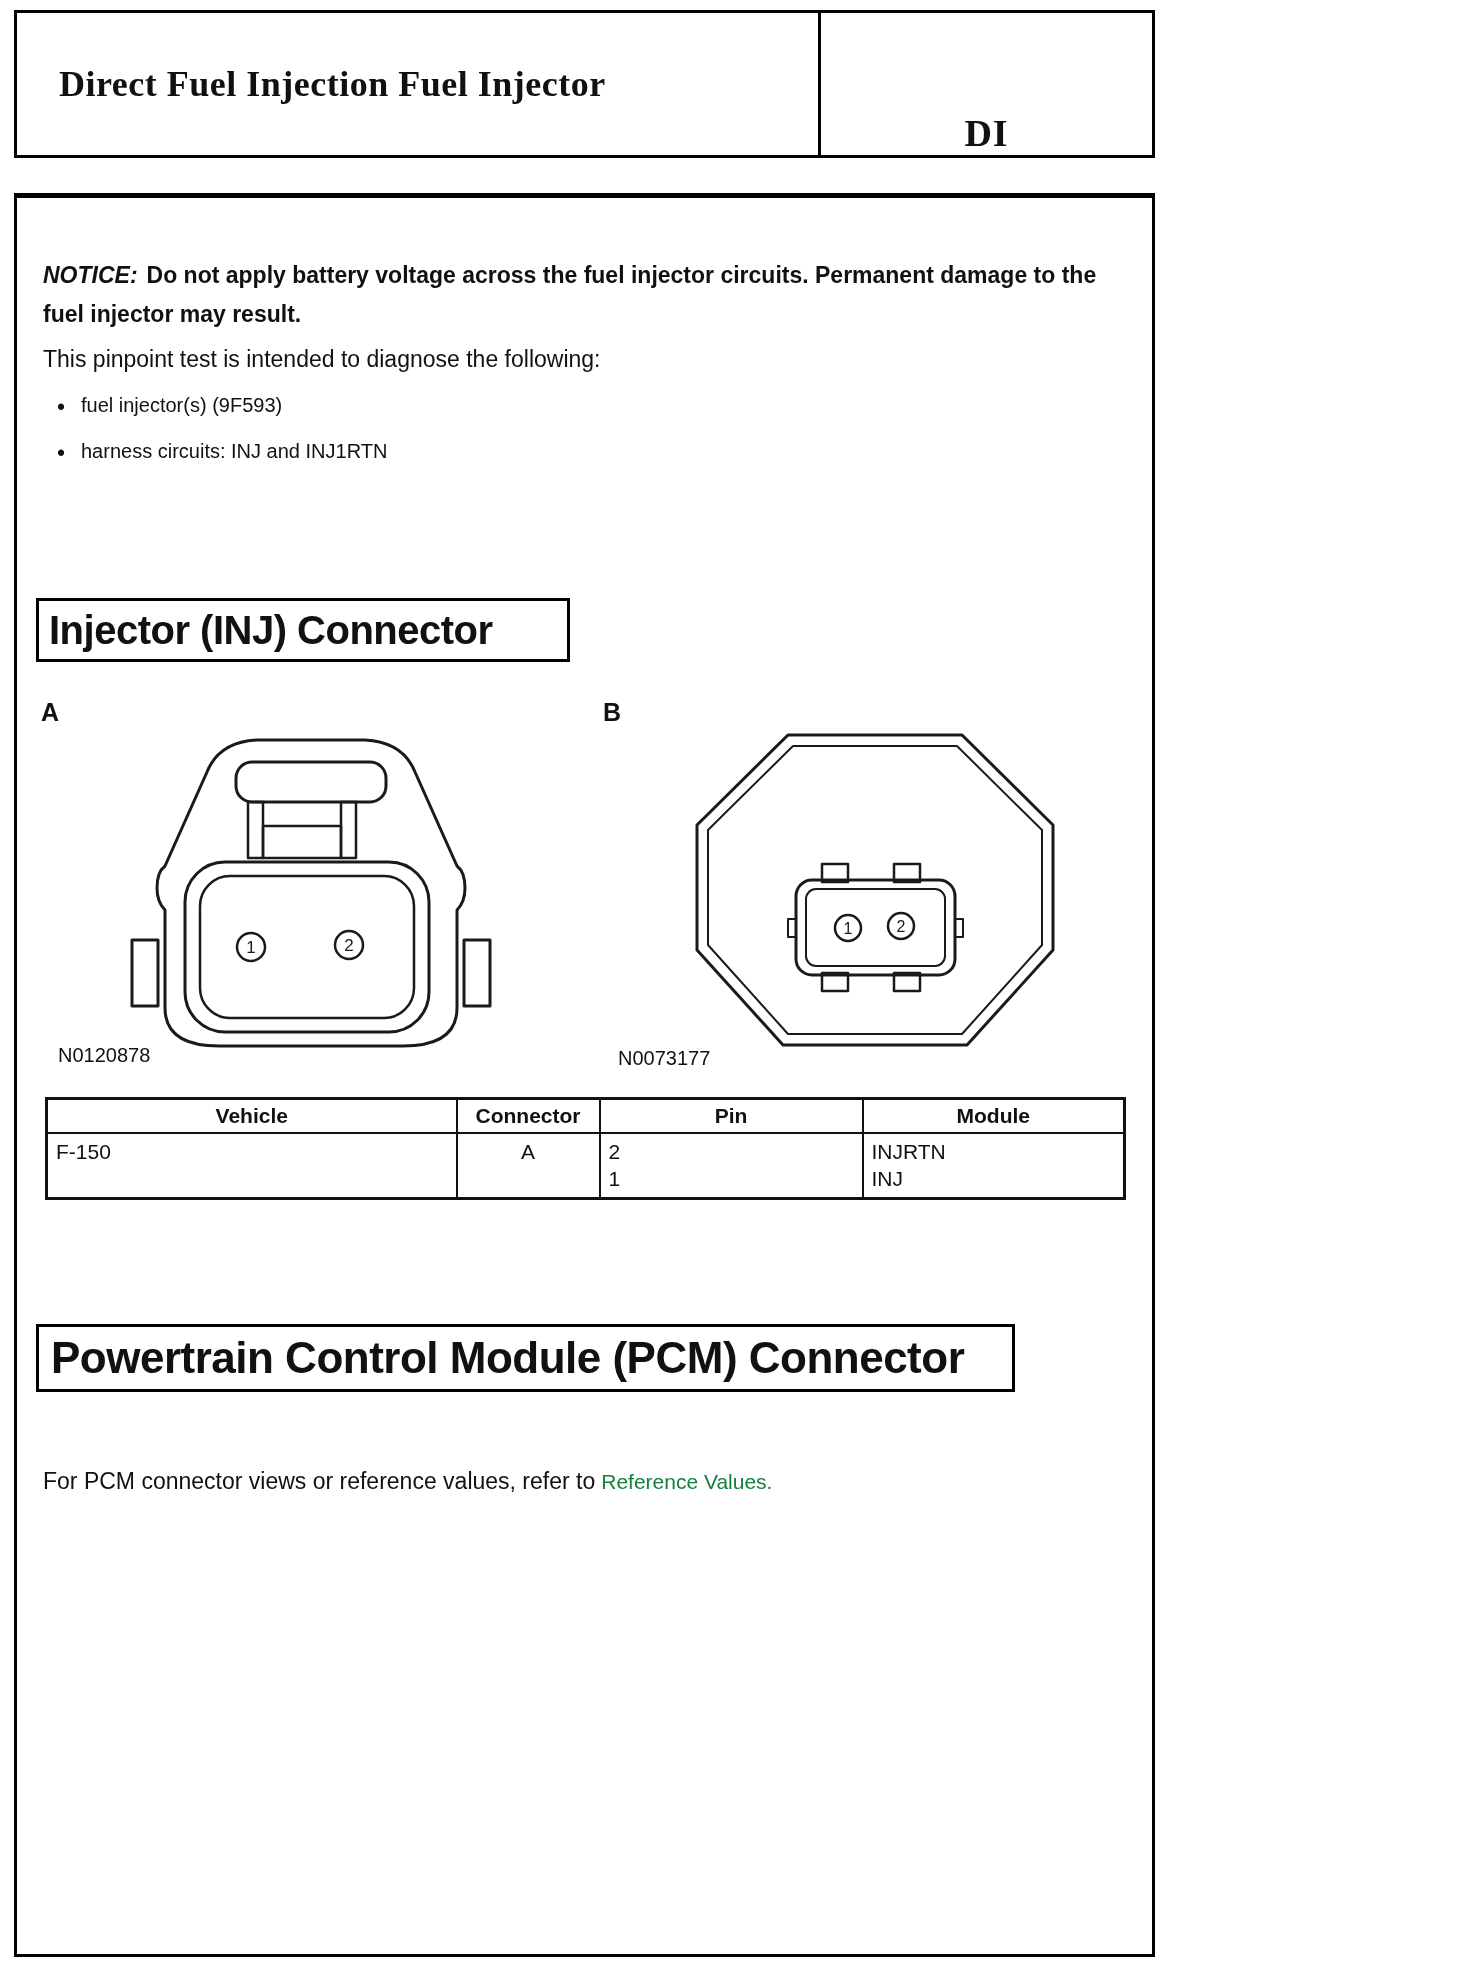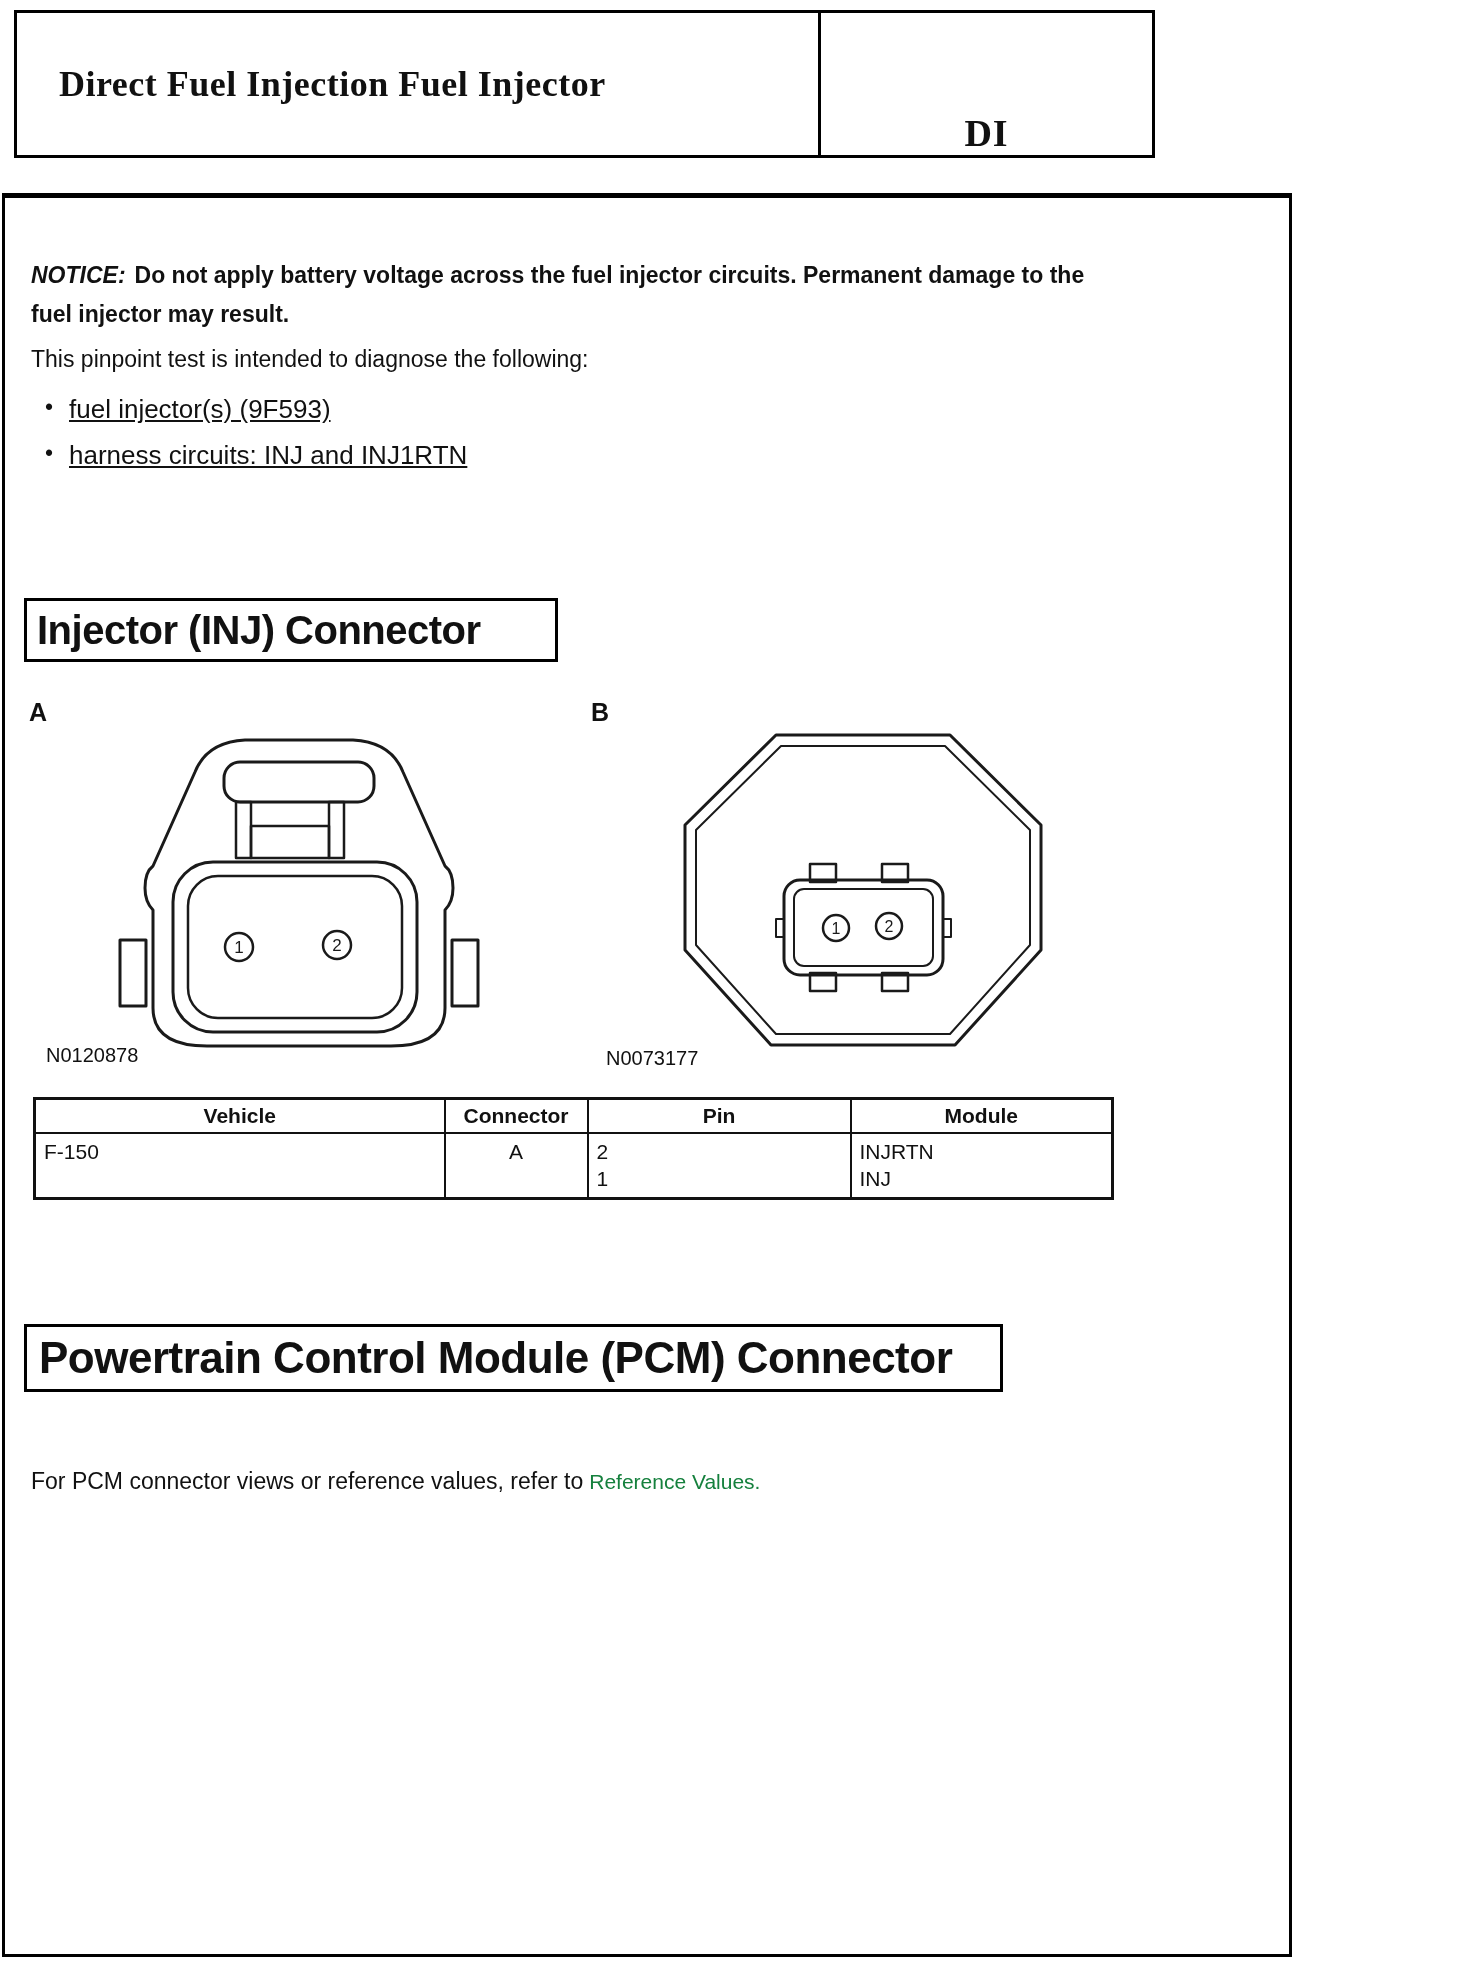--- a/index.html
+++ b/index.html
@@ -41,22 +41,22 @@
   .header-code {
     font-family: "Liberation Serif", serif;
     font-weight: 700;
     font-size: 38px;
     letter-spacing: 1px;
   }
 
   
   .main-box {
     position: absolute;
-    left: 2px; top: 193px;
-    width: 1290px; height: 1764px;
+    left: 14px; top: 193px;
+    width: 1141px; height: 1764px;
     border: 3px solid #000;
     border-top-width: 5px;
     padding-left: 44px;
   }
 
   .notice {
     position: absolute;
     left: 26px; top: 58px;
     width: 1096px;
     font-size: 23px;
@@ -67,22 +67,21 @@
 
   .intro {
     position: absolute;
     left: 26px; top: 148px;
     font-size: 23px;
   }
 
   .bullet {
     position: absolute;
     left: 64px;
-    font-size: 26px;
-    text-decoration: underline;
+    font-size: 20px;
   }
   .bullet::before {
     content: "\2022";
     position: absolute;
     left: -24px;
     font-size: 23px;
   }
 
   .section-title-box {
     position: absolute;

